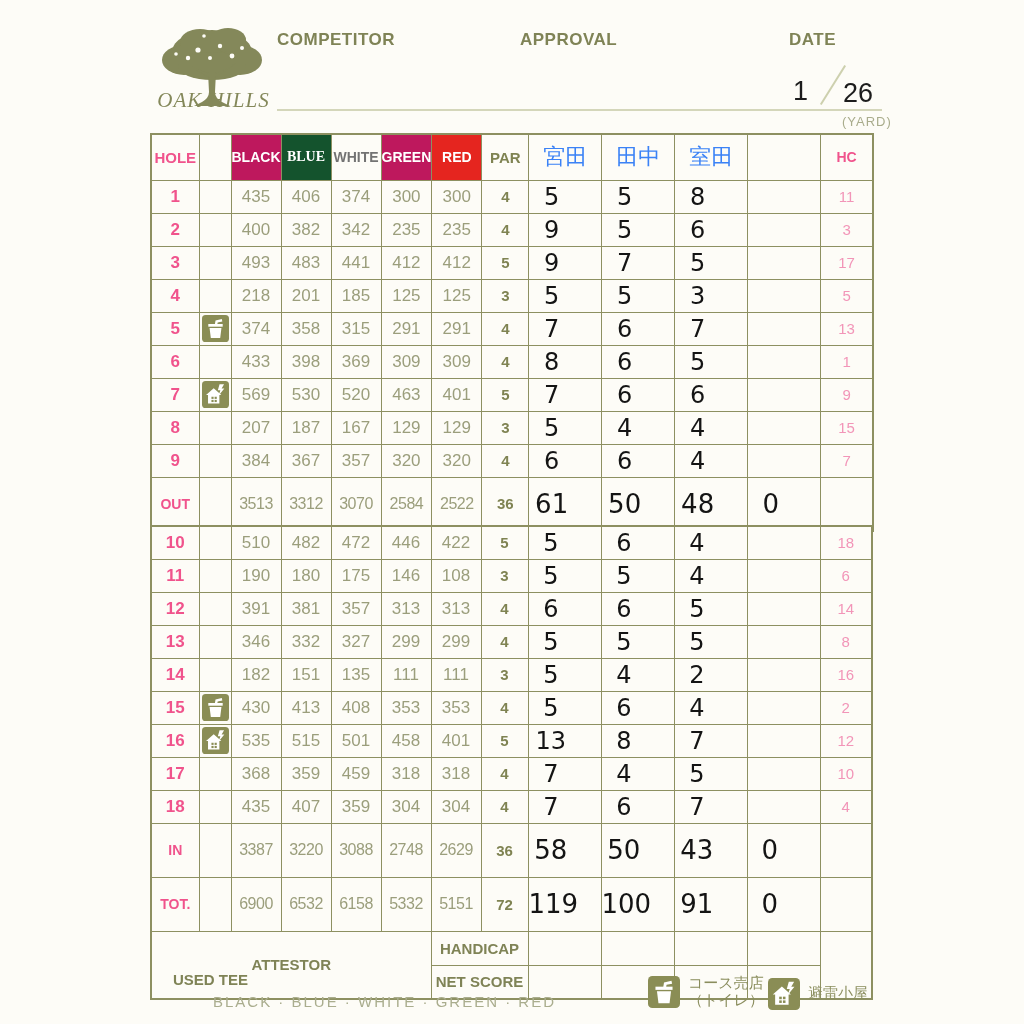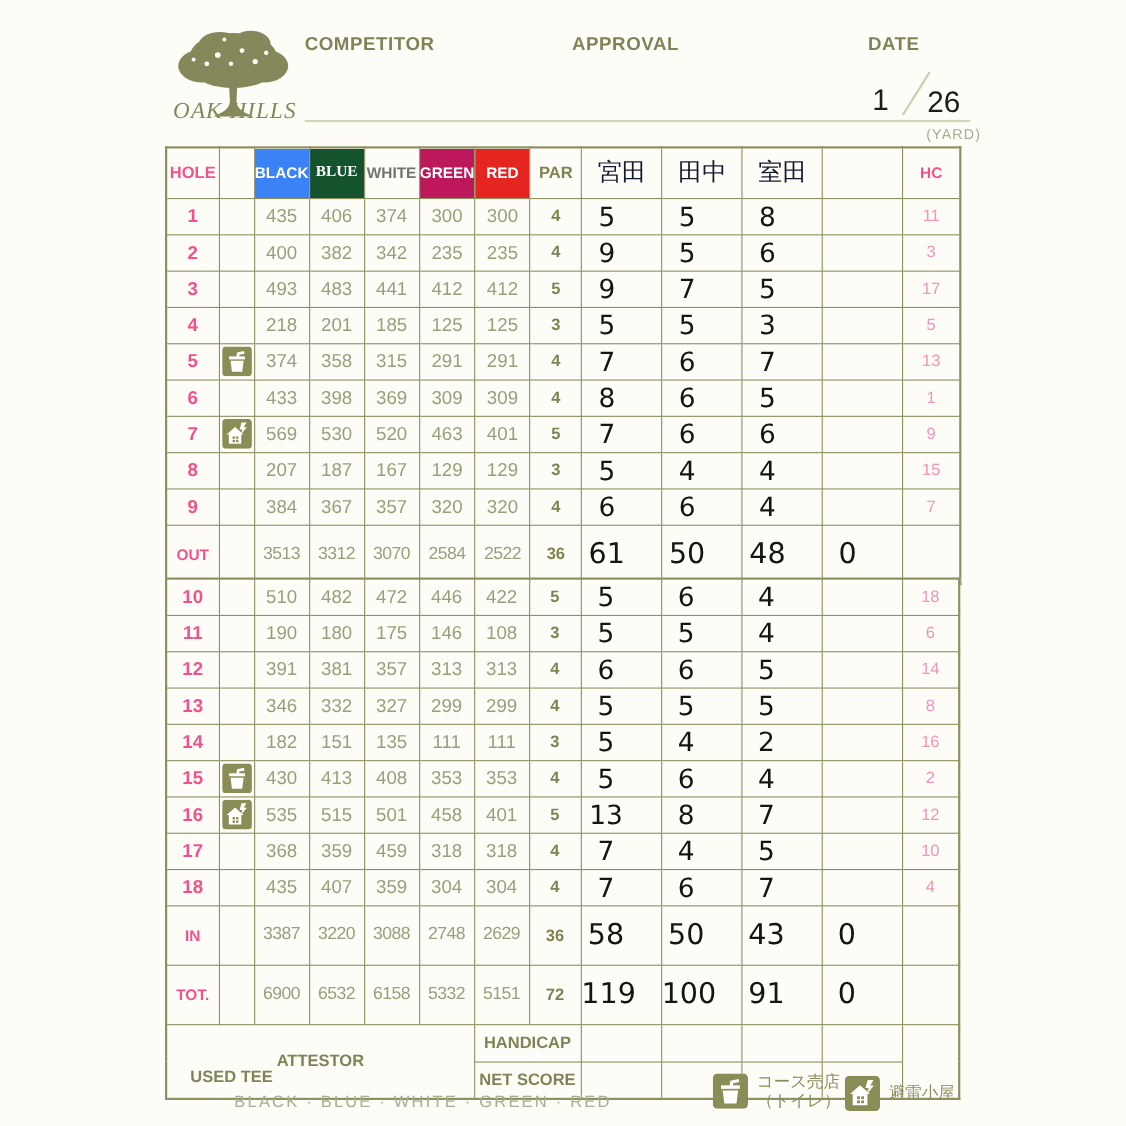--- a/index.html
+++ b/index.html
@@ -29,21 +29,21 @@
   table.card td,table.card th{border:1px solid #8d9061;padding:0;text-align:center;vertical-align:middle;overflow:hidden;}
   table.card{border:2px solid #8d9061;}
   tr.head-row{height:46px;margin-top:20px;}
   tr.data-row{height:33px;}
   tr.total-row{height:54px;}
   tr.foot-row{height:34px;}
 
   th.hole-h{color:#f0538c;font-size:15px;font-weight:bold;}
   th.tee-h{font-size:14px;font-weight:bold;letter-spacing:0;}
   th.par-h{color:#7f8352;font-size:15px;font-weight:bold;}
-  th.name-h{font-size:22px;font-weight:normal;color:#0f172a;font-family:Liberation Sans, sans-serif;}
+  th.name-h{font-size:22px;font-weight:normal;color:#3b82f6;font-family:Liberation Sans, sans-serif;}
   th.hc-h{color:#f0538c;font-size:14px;font-weight:bold;}
 
   td.col-hole{color:#f0538c;font-weight:bold;font-size:17px;}
   td.col-hole.tot{font-size:14px;}
   td.col-yard{color:#9b9e7c;font-size:17px;}
   tr.total-row td.col-yard{font-size:16px;letter-spacing:-.5px;}
   td.col-par{color:#7f8352;font-weight:bold;font-size:15px;}
   td.col-hc{color:#f295b8;font-size:15px;}
   td.b-left{border-left:2px solid #8d9061;}
   td.b-right{border-right:2px solid #8d9061;}
@@ -120,21 +120,21 @@
       <col style="width:73px">
         <col style="width:73px">
         <col style="width:73px">
         <col style="width:73px">
       <col style="width:52px">
     </colgroup>
     <thead id="front-head">
         <tr class="head-row">
           <th class="hole-h">HOLE</th>
           <th class=""></th>
-          <th class="tee-h b-left" style="background: #3b82f6; color: rgb(255, 255, 255);">BLACK</th>
+          <th class="tee-h b-left" style="background: #be185d; color: rgb(255, 255, 255);">BLACK</th>
           <th class="tee-h" style="background: #14532d; color: rgb(255, 255, 255); font-family: Liberation Serif, serif;">BLUE</th>
           <th class="tee-h" style="background: rgb(253, 252, 247); color: #737373;">WHITE</th>
           <th class="tee-h" style="background: #be185d; color: rgb(255, 255, 255);">GREEN</th>
           <th class="tee-h" style="background: rgb(229, 37, 31); color: rgb(255, 255, 255);">RED</th>
           <th class="par-h b-left b-right">PAR</th>
           <th class="name-h">宮田</th>
           <th class="name-h">田中</th>
           <th class="name-h">室田</th>
           <th class="name-h"></th>
           <th class="hc-h b-left">HC</th>

